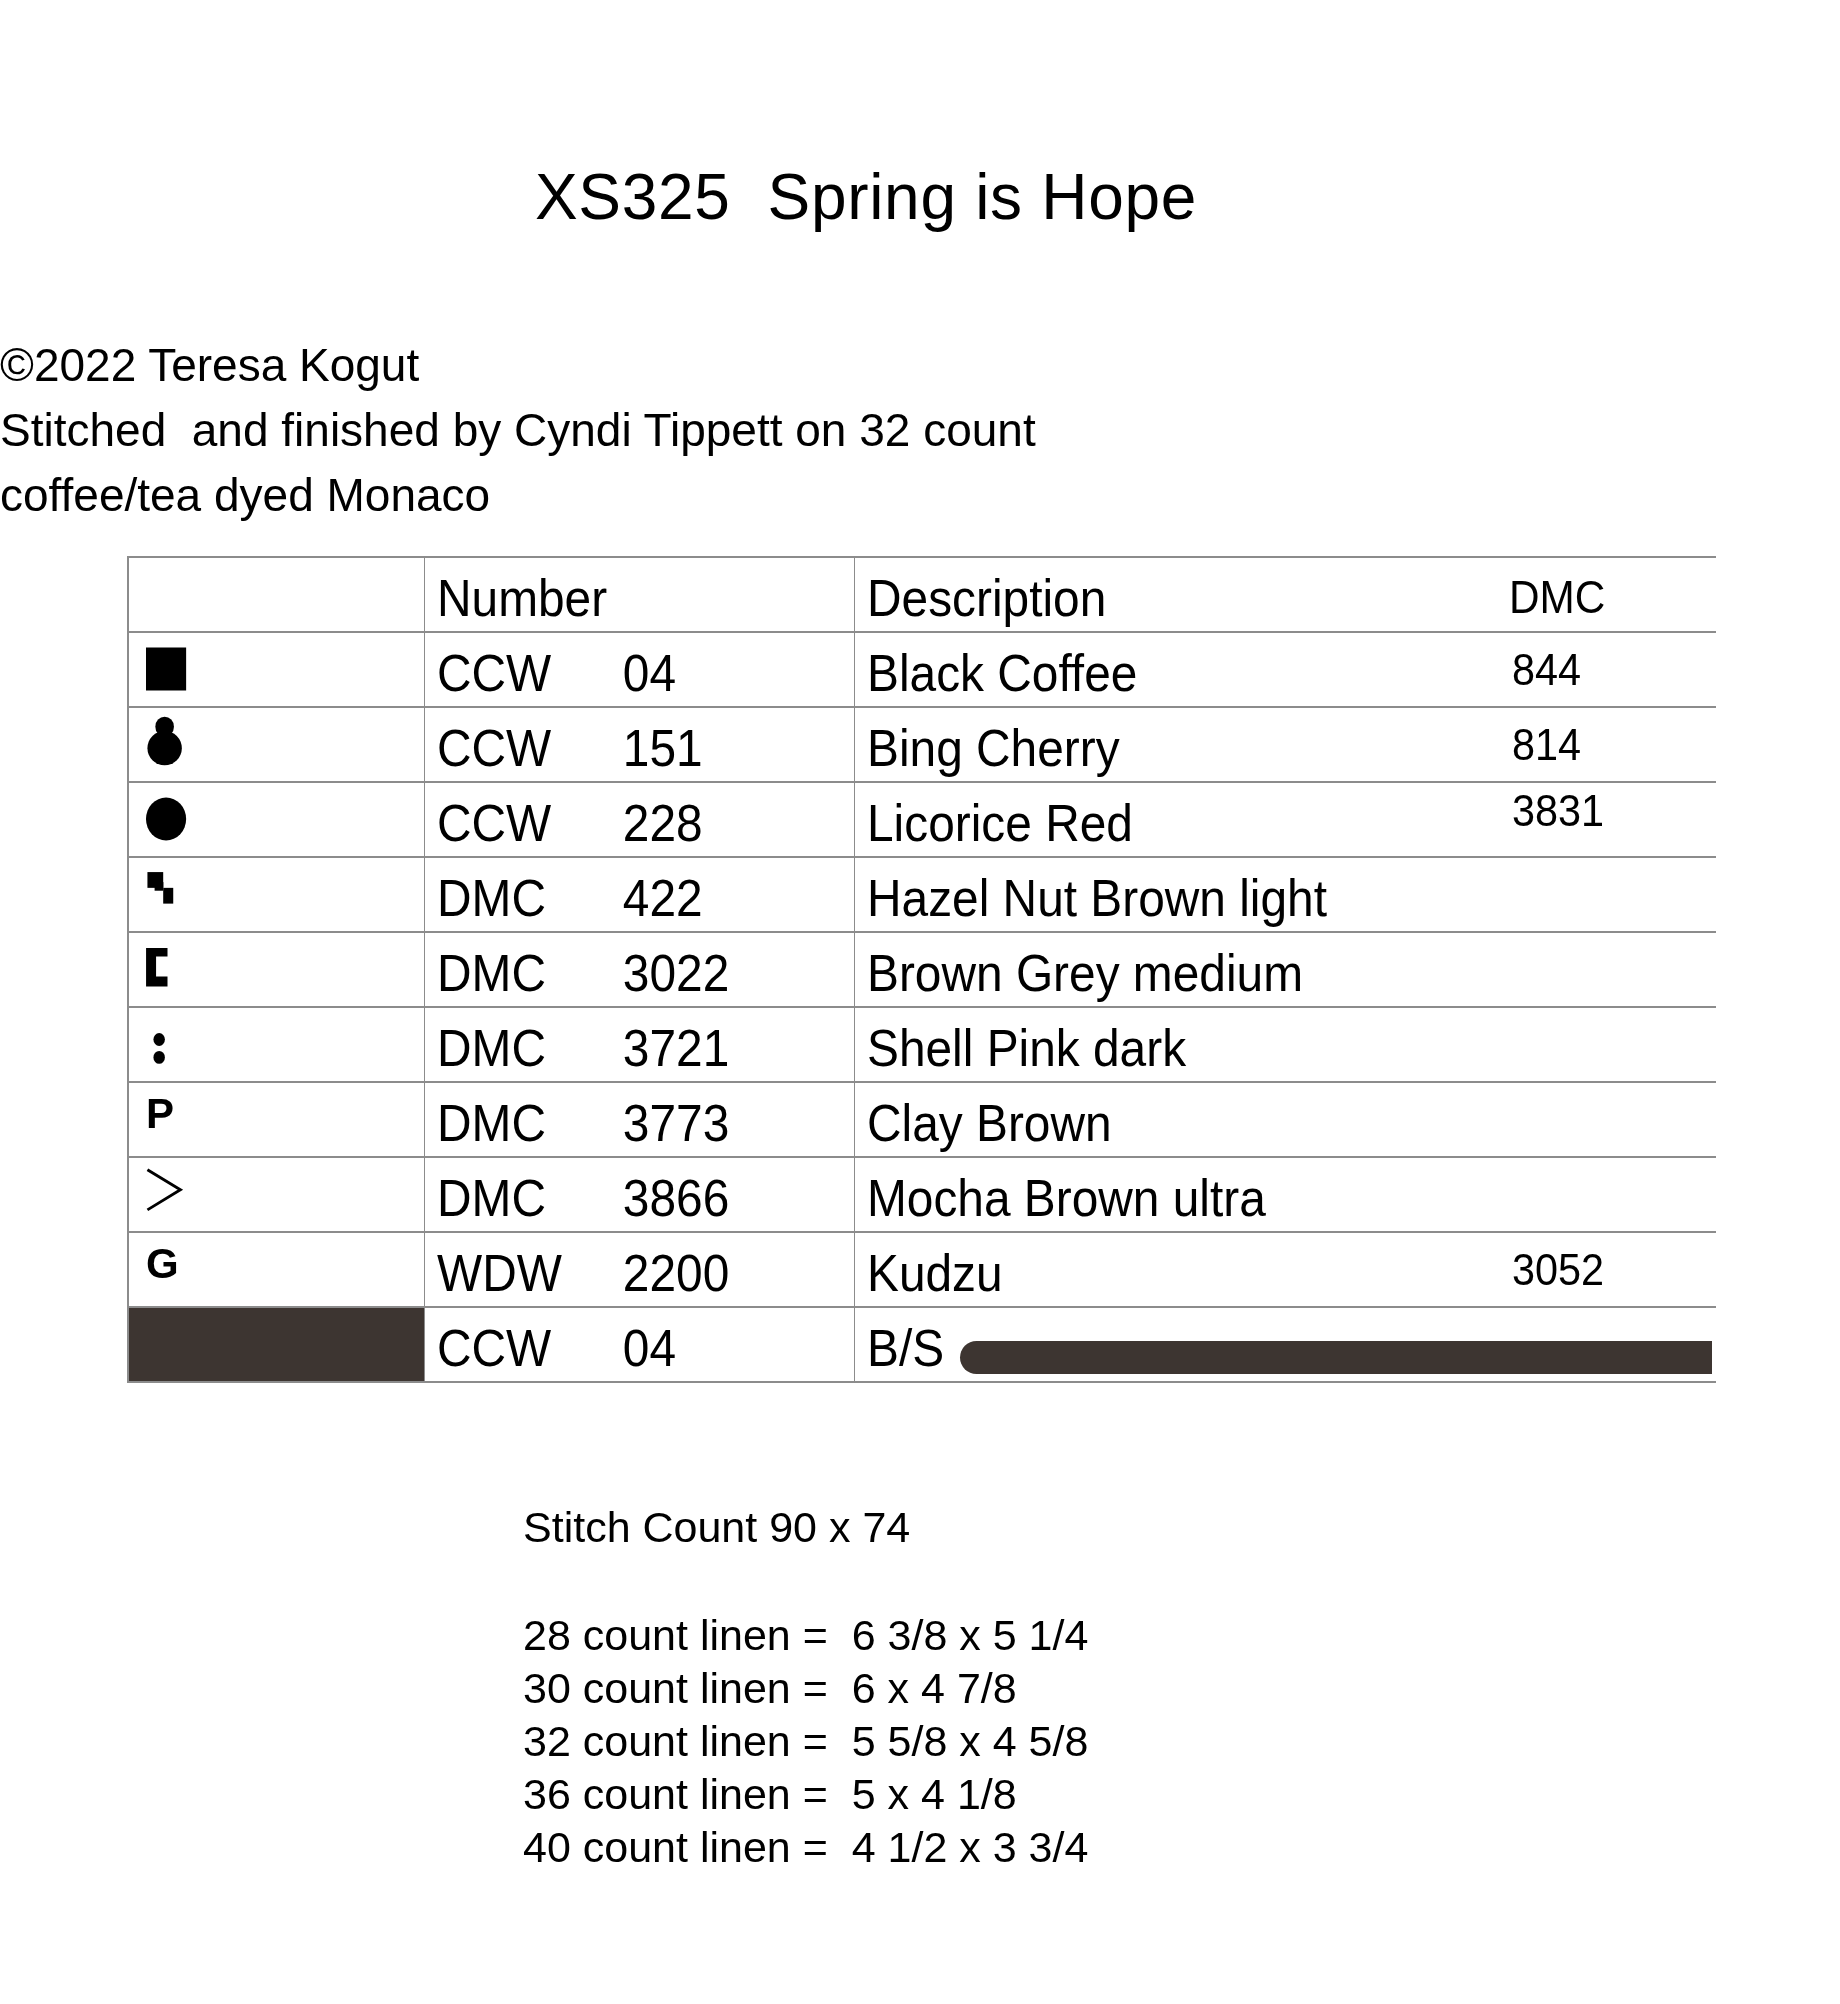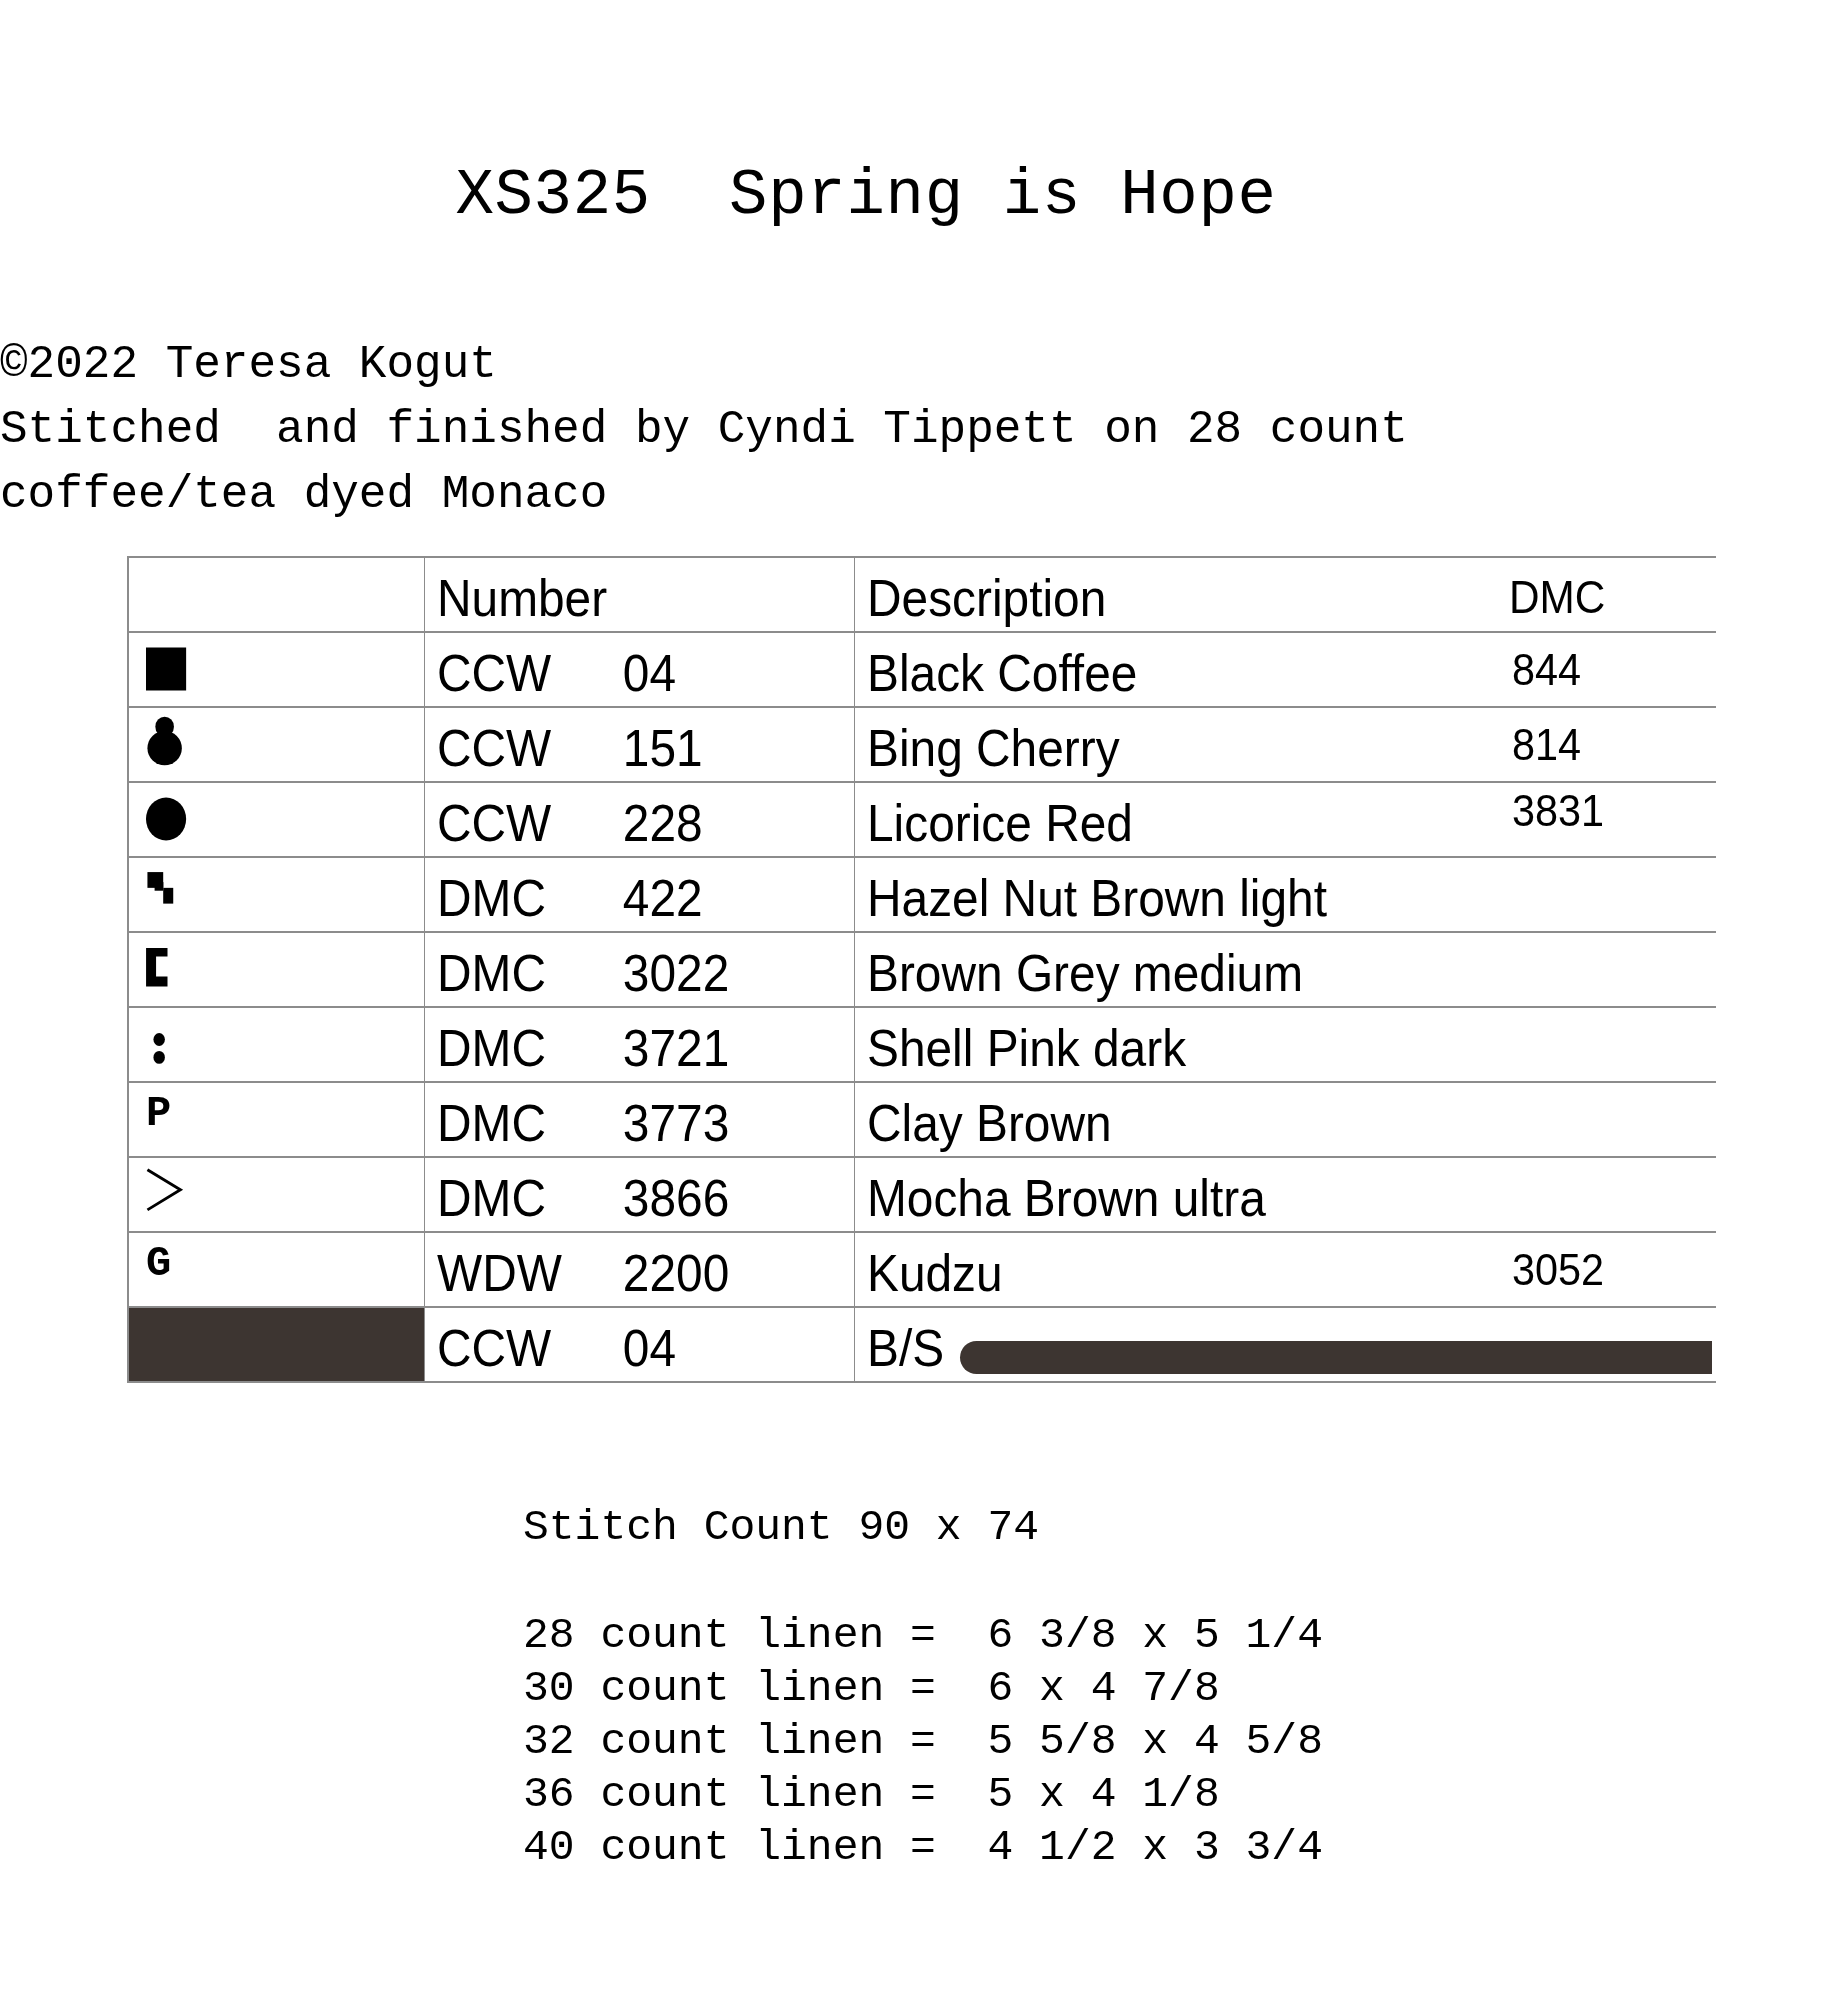--- a/index.html
+++ b/index.html
@@ -1,17 +1,17 @@
 <!DOCTYPE html>
 <html style="font-size:11.5px"><head>
   <meta charset="utf-8">
   <style>
     html, body { margin: 0; padding: 0; background: #ffffff; }
     body { width: 1840px; height: 2005px; position: relative; overflow: hidden; color: #000; }
-    .serif { font-family: Liberation Mono, monospace; }
+    .serif { font-family: Liberation Sans, sans-serif; }
     .sans { font-family: "Liberation Sans", "DejaVu Sans", sans-serif; }
 
     .title {
       position: absolute; left: 0; width: 1732px; top: 160px;
       text-align: center; font-size: 64px; letter-spacing: 0.7px; white-space: pre;
     }
     .credits {
       position: absolute; left: 0; width: 1732px; top: 333px;
       text-align: left; font-size: 46px; line-height: 65px;
     }
@@ -49,21 +49,21 @@
     .stitch .count { margin-bottom: 55px; white-space: pre; }
     .stitch .sizes div { white-space: pre; }
   </style>
 </head>
 <body>
 
 <div class="title serif">XS325  Spring is Hope</div>
 
 <div class="credits serif">
   <div>©2022 Teresa Kogut</div>
-  <div>Stitched  and finished by Cyndi Tippett on 28 count</div>
+  <div>Stitched  and finished by Cyndi Tippett on 32 count</div>
   <div>coffee/tea dyed Monaco</div>
 </div>
 
 <table class="legend sans">
   <tbody>
       <tr>
     <td class="c-sym"></td>
     <td class="c-num"><span class="cell-text">Number</span></td>
     <td class="c-desc">
       <div class="desc-wrap">

